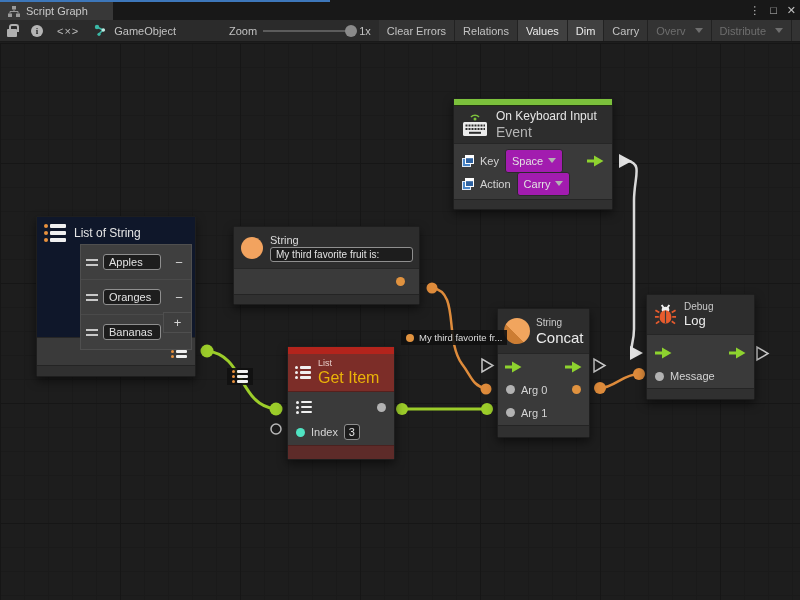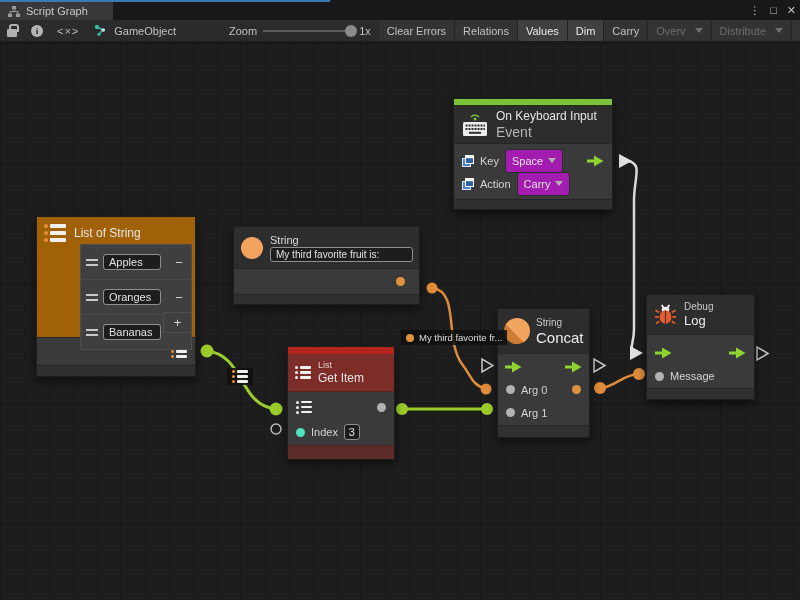--- a/index.html
+++ b/index.html
@@ -87,21 +87,21 @@
   .drag-handle { width:12px; height:7px; border-top:2px solid #c8c8c8; border-bottom:2px solid #c8c8c8; flex:0 0 auto; margin:0 2px; }
   .lrow .tfield { width:58px; }
   .btn-mini { margin-left:auto; width:18px; text-align:center; color:#d6d6d6; font-size:13px; line-height:13px; }
   .addcell { position:absolute; left:126px; top:95px; width:29px; height:21px; background:#3f3f3f; border:1px solid #4f4f4f; color:#d6d6d6; font-size:13px; text-align:center; line-height:19px; }
 
   
   .gi-strip  { height:7px; background:#b3241c; }
   .gi-header { background:#7c2d28; border-bottom:1px solid #55201d; }
   .gi-footer { background:#5d2b29; border-top:1px solid #4a211f; }
   .gi-cat   { font-size:9px; color:#e5cbc7; }
-  .gi-title { font-size:12px; color:#e5e5e5; }
+  .gi-title { font-size:16px; color:#eab308; }
 
   .circle-icon { width:22px; height:22px; border-radius:50%; background:#f2a35f; flex:0 0 auto; }
   .concat-icon { width:26px; height:26px; border-radius:50%; background:linear-gradient(45deg,#cc7d33 42%, #f1a55e 42%); flex:0 0 auto; }
 
   
   .badge { position:absolute; z-index:3; background:rgba(17,17,17,.9); display:flex; align-items:center; gap:5px; padding:2px 5px; }
   .badge .bdot { width:8px; height:8px; border-radius:50%; background:#e0923f; flex:0 0 auto; }
   .badge-text { font-size:9.5px; color:#dddddd; white-space:nowrap; }
 </style>
 </head>
@@ -268,21 +268,21 @@
           <span class="dd">
               <span>Carry</span>
               <i class="dd-arrow"></i>
             </span>
         </div>
       </div>
       <div class="node-footer" style="height:10px"></div>
     </div>
 
     <div class="node" style="left:36px;top:173px;width:160px">
-      <div style="position:relative;height:121px;background:#a16207;border-bottom:1px solid #262626">
+      <div style="position:relative;height:121px;background:#0f172a;border-bottom:1px solid #262626">
         <div style="display:flex;align-items:center;gap:8px;padding:7px 7px 0 7px">
           <span class="list-icon">
             <i class="li-row">
                 <b class="li-dot"></b>
                 <b class="li-bar"></b>
               </i>
             <i class="li-row">
                 <b class="li-dot"></b>
                 <b class="li-bar"></b>
               </i>

